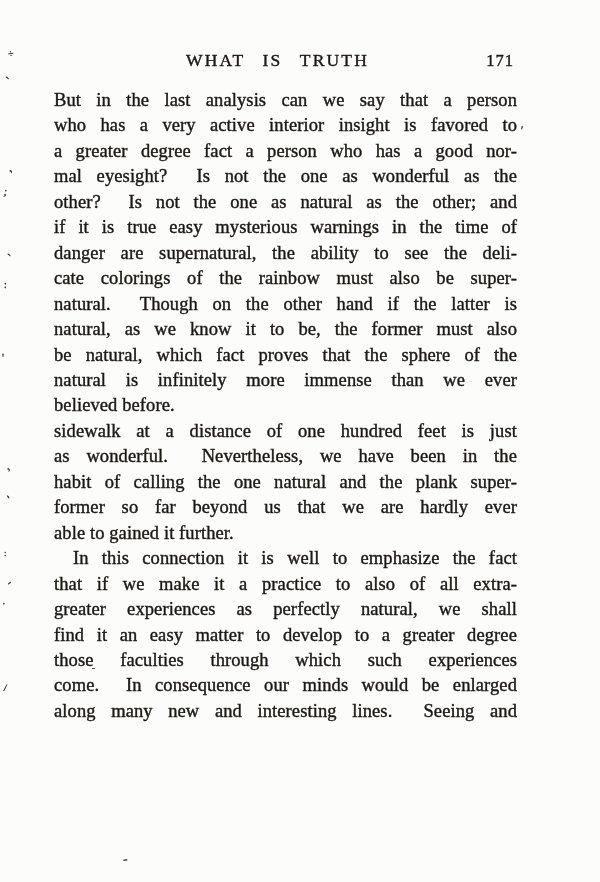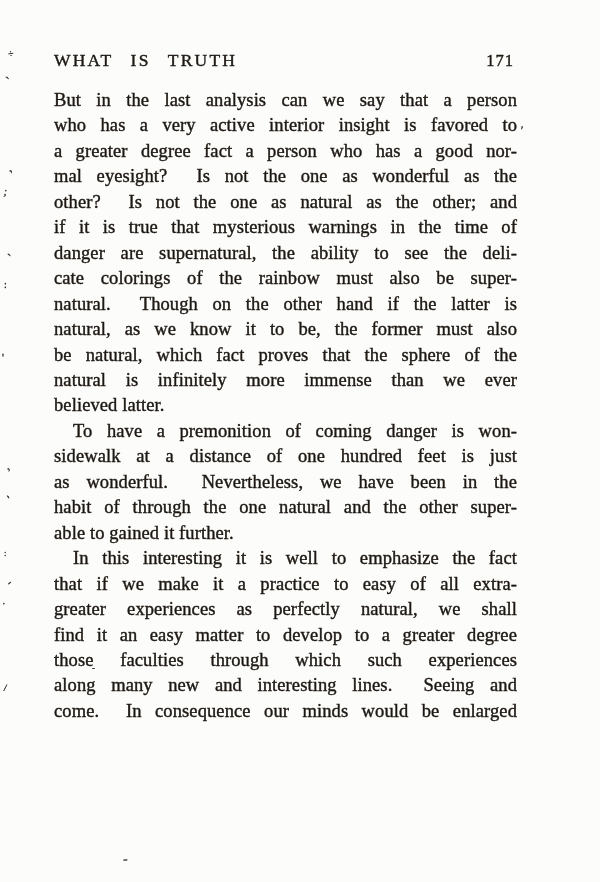--- a/index.html
+++ b/index.html
@@ -16,21 +16,21 @@
   .running-head {
     position: absolute;
     left: 54px;
     top: 50px;
     width: 463px;
     height: 26px;
   }
   .head-title {
     position: absolute;
     left: 0; right: 16px;
-    text-align: left;
+    text-align: center;
     font-size: 17.5px;
     letter-spacing: 2.2px;
     word-spacing: 11px;
     white-space: nowrap;
   }
   .page-num {
     position: absolute;
     right: 3px;
     top: 1px;
     font-size: 16.5px;
@@ -67,40 +67,40 @@
     <span class="head-title">WHAT IS TRUTH</span>
     <span class="page-num">171</span>
   </header>
 
   <main class="text-block">
       <div class="line">But in the last analysis can we say that a person</div>
       <div class="line">who has a very active interior insight is favored to</div>
       <div class="line">a greater degree fact a person who has a good nor-</div>
       <div class="line">mal eyesight?&nbsp; Is not the one as wonderful as the</div>
       <div class="line">other?&nbsp; Is not the one as natural as the other; and</div>
-      <div class="line">if it is true that mysterious warnings in the time of</div>
+      <div class="line">if it is true easy mysterious warnings in the time of</div>
       <div class="line">danger are supernatural, the ability to see the deli-</div>
       <div class="line">cate colorings of the rainbow must also be super-</div>
       <div class="line">natural.&nbsp; Though on the other hand if the latter is</div>
       <div class="line">natural, as we know it to be, the former must also</div>
       <div class="line">be natural, which fact proves that the sphere of the</div>
       <div class="line">natural is infinitely more immense than we ever</div>
-      <div class="line para-end">believed latter.</div>
-      <div class="line indent">To have a premonition of coming danger is won-</div>
+      <div class="line para-end">believed before.</div>
       <div class="line">sidewalk at a distance of one hundred feet is just</div>
       <div class="line">as wonderful.&nbsp; Nevertheless, we have been in the</div>
-      <div class="line">habit of through the one natural and the other super-</div>
+      <div class="line">habit of calling the one natural and the plank super-</div>
+      <div class="line">former so far beyond us that we are hardly ever</div>
       <div class="line para-end">able to gained it further.</div>
-      <div class="line indent">In this interesting it is well to emphasize the fact</div>
-      <div class="line">that if we make it a practice to easy of all extra-</div>
+      <div class="line indent">In this connection it is well to emphasize the fact</div>
+      <div class="line">that if we make it a practice to also of all extra-</div>
       <div class="line">greater experiences as perfectly natural, we shall</div>
       <div class="line">find it an easy matter to develop to a greater degree</div>
       <div class="line">those faculties through which such experiences</div>
+      <div class="line">come.&nbsp; In consequence our minds would be enlarged</div>
       <div class="line">along many new and interesting lines.&nbsp; Seeing and</div>
-      <div class="line">come.&nbsp; In consequence our minds would be enlarged</div>
     </main>
 
   <div>
       <span class="artifact" style="left: 8px; top: 49px; font-size: 10px; transform: rotate(-8deg);">÷</span>
       <span class="artifact" style="left: 5px; top: 76px; font-size: 14px;">`</span>
       <span class="artifact" style="left: 6px; top: 163px; font-size: 12px; transform: rotate(-55deg);">,</span>
       <span class="artifact" style="left: 4px; top: 186px; font-size: 11px; transform: rotate(10deg);">;</span>
       <span class="artifact" style="left: 7px; top: 252px; font-size: 13px;">`</span>
       <span class="artifact" style="left: 4px; top: 280px; font-size: 10px;">:</span>
       <span class="artifact" style="left: 2px; top: 352px; font-size: 11px;">'</span>

